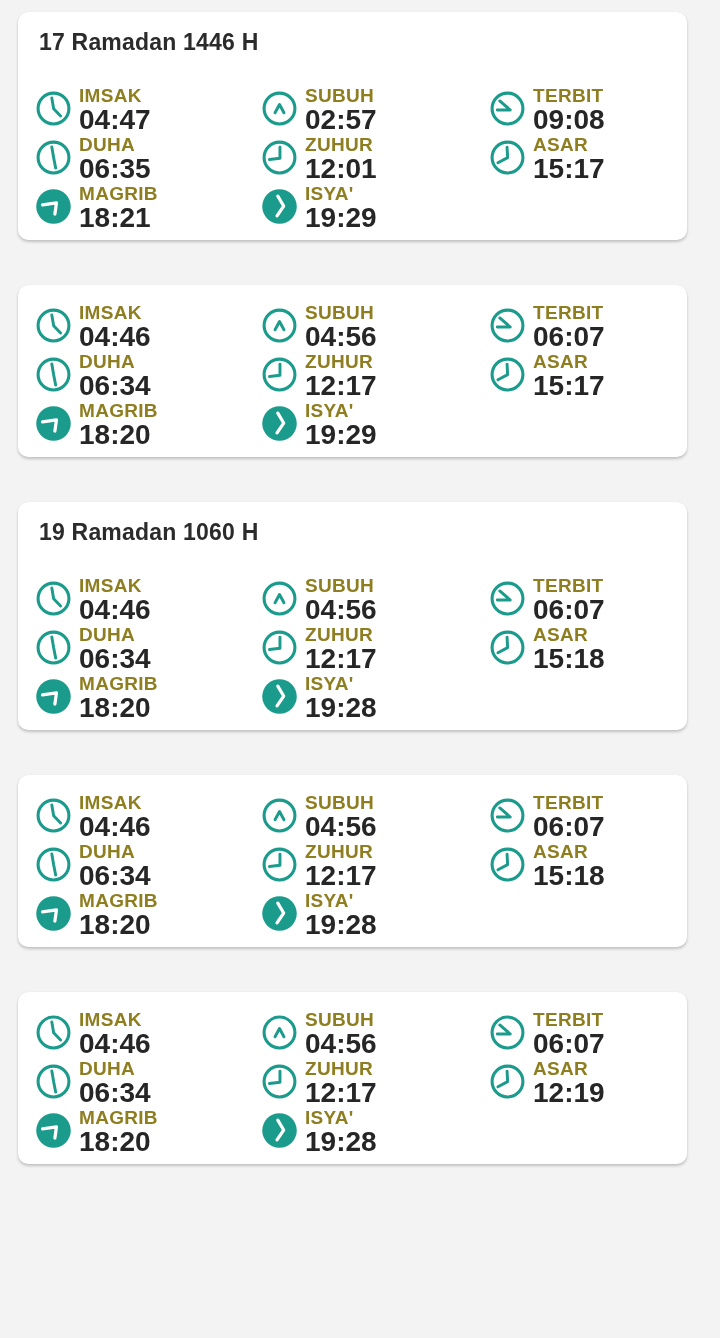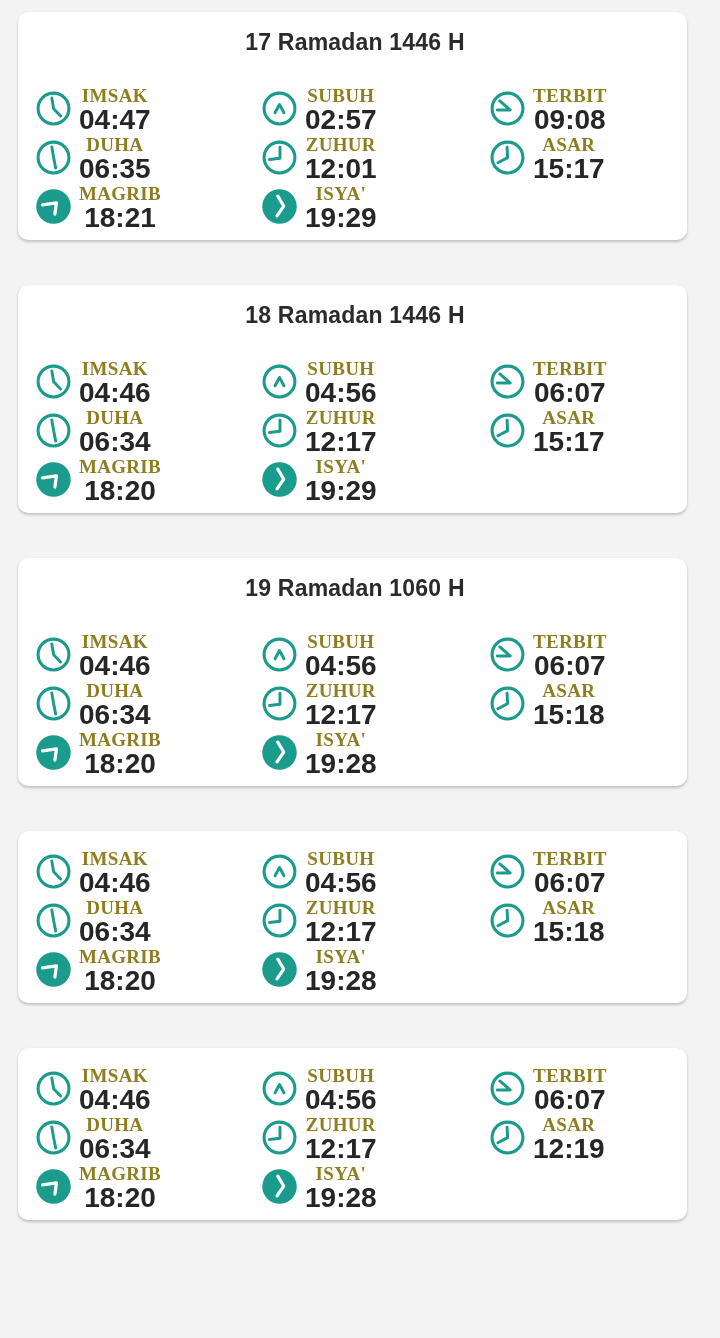--- a/index.html
+++ b/index.html
@@ -1,41 +1,41 @@
 <!DOCTYPE html>
 <html><head>
 <meta charset="utf-8">
 <style>
   html, body { margin: 0; padding: 0; }
   body {
     width: 720px; height: 1338px; overflow: hidden;
     background: #f3f3f3;
     font-family: "Liberation Sans", sans-serif;
   }
-  .list { padding: 12px 33px 0 18px; text-align: center; }
+  .list { padding: 12px 33px 0 18px; }
   .card {
     background: #ffffff;
     border-radius: 10px;
     box-shadow: 0 2px 3px rgba(0,0,0,0.20), 0 0 1px rgba(0,0,0,0.10);
     padding: 16px 16px 9px 17px;
     margin-bottom: 45px;
     box-sizing: border-box;
   }
   .title {
     font-size: 23px; font-weight: bold; color: #2b2b2b;
     line-height: 28px; margin: 0 0 28px 4px; letter-spacing: 0.2px;
   }
   .grid { display: grid; grid-template-columns: 226px 228px 1fr; }
   .item { display: flex; align-items: center; height: 49px; }
   .icon { width: 37px; height: 37px; flex: 0 0 37px; margin-right: 7px; color: #1a9b8b; }
   .icon svg { width: 37px; height: 37px; display: block; }
   .txt { display: flex; flex-direction: column; justify-content: center; }
   .label {
     font-size: 19px; font-weight: bold; color: #8e7e20;
-    line-height: 22px; letter-spacing: 0.3px; font-family: Liberation Serif, serif;
+    line-height: 22px; letter-spacing: 0.3px;
   }
   .time { font-size: 28px; font-weight: bold; color: #262626; line-height: 25px; }
   
   .oc   { fill: none; stroke: currentColor; stroke-width: 2; }
   .hand { fill: none; stroke: currentColor; stroke-width: 1.9; stroke-linecap: round; stroke-linejoin: round; }
   .fc   { fill: currentColor; stroke: none; }
   .whand{ fill: none; stroke: #ffffff; stroke-width: 2.1; stroke-linecap: round; stroke-linejoin: round; }
 </style>
 </head>
 <body>
@@ -167,21 +167,20 @@
           </span>
         <span class="txt">
           <span class="label">ISYA'</span>
           <span class="time">19:29</span>
         </span>
       </div>
     </div>
   </div>
 
   <div class="card">
-    <div class="title">18 Ramadan 1446 H</div>
     <div class="grid">
       <div class="item">
         <span class="icon">
             <svg viewBox="0 0 24 24">
               <use href="#ic-imsak"></use>
             </svg>
           </span>
         <span class="txt">
           <span class="label">IMSAK</span>
           <span class="time">04:46</span>

